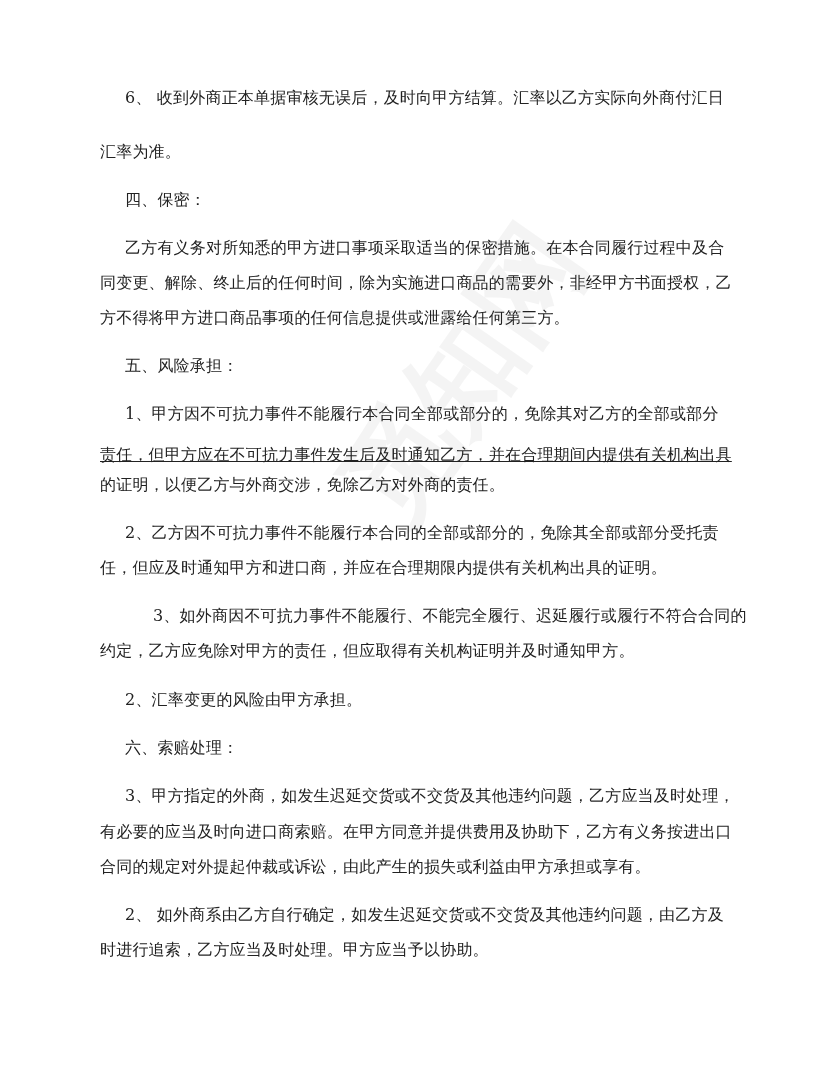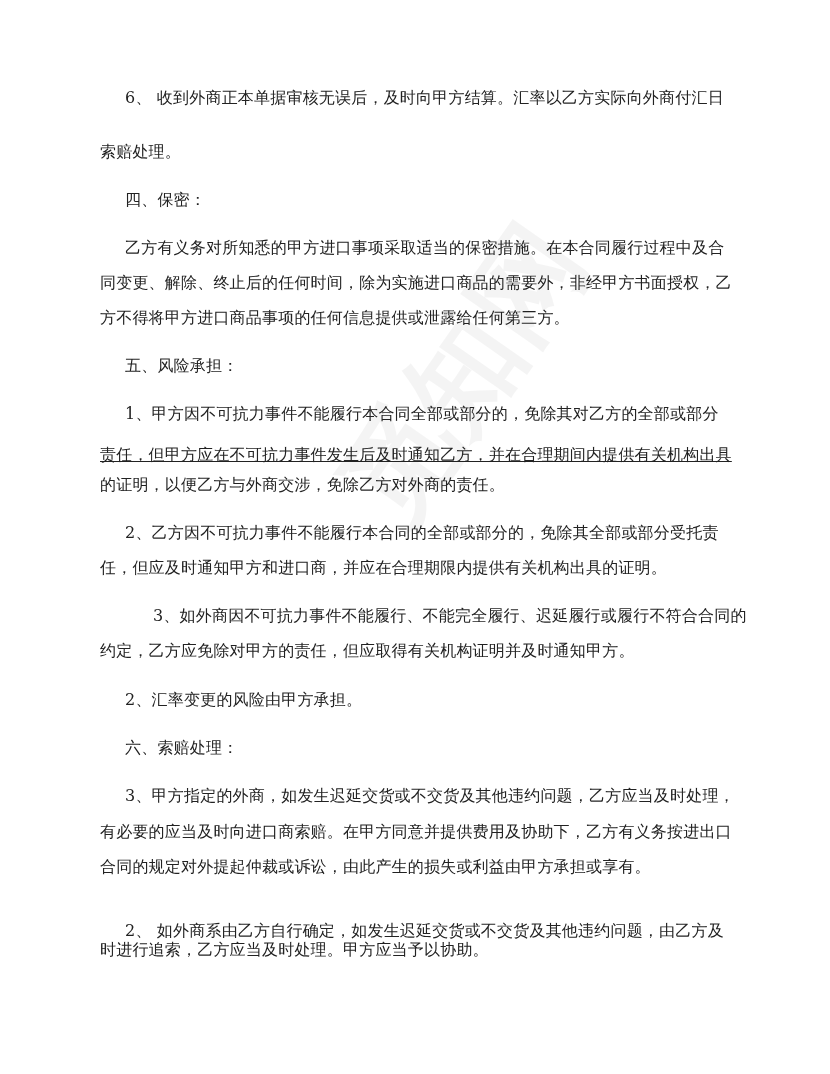--- a/index.html
+++ b/index.html
@@ -26,33 +26,33 @@
     pointer-events: none;
   }
 </style>
 </head>
 <body>
 
 <div class="watermark">觅知网</div>
 
 <div class="page">
   <div class="line indent" style="top: 88px;">6、 收到外商正本单据审核无误后，及时向甲方结算。汇率以乙方实际向外商付汇日</div>
-  <div class="line" style="top: 142px;">索赔处理。</div>
+  <div class="line" style="top: 142px;">汇率为准。</div>
   <div class="line indent" style="top: 190px;">四、保密：</div>
   <div class="line indent" style="top: 238px;">乙方有义务对所知悉的甲方进口事项采取适当的保密措施。在本合同履行过程中及合</div>
   <div class="line" style="top: 273px;">同变更、解除、终止后的任何时间，除为实施进口商品的需要外，非经甲方书面授权，乙</div>
   <div class="line" style="top: 308px;">方不得将甲方进口商品事项的任何信息提供或泄露给任何第三方。</div>
   <div class="line indent" style="top: 356px;">五、风险承担：</div>
   <div class="line indent" style="top: 404px;">1、甲方因不可抗力事件不能履行本合同全部或部分的，免除其对乙方的全部或部分</div>
   <div class="line" style="top: 445px; text-decoration: underline;">责任，但甲方应在不可抗力事件发生后及时通知乙方，并在合理期间内提供有关机构出具</div>
   <div class="line" style="top: 475px;">的证明，以便乙方与外商交涉，免除乙方对外商的责任。</div>
   <div class="line indent" style="top: 523px;">2、乙方因不可抗力事件不能履行本合同的全部或部分的，免除其全部或部分受托责</div>
   <div class="line" style="top: 558px;">任，但应及时通知甲方和进口商，并应在合理期限内提供有关机构出具的证明。</div>
   <div class="line indent" style="top: 606px; margin-left: 28px;">3、如外商因不可抗力事件不能履行、不能完全履行、迟延履行或履行不符合合同的</div>
   <div class="line" style="top: 641px;">约定，乙方应免除对甲方的责任，但应取得有关机构证明并及时通知甲方。</div>
   <div class="line indent" style="top: 690px;">2、汇率变更的风险由甲方承担。</div>
   <div class="line indent" style="top: 738px;">六、索赔处理：</div>
   <div class="line indent" style="top: 786px;">3、甲方指定的外商，如发生迟延交货或不交货及其他违约问题，乙方应当及时处理，</div>
   <div class="line" style="top: 822px;">有必要的应当及时向进口商索赔。在甲方同意并提供费用及协助下，乙方有义务按进出口</div>
   <div class="line" style="top: 857px;">合同的规定对外提起仲裁或诉讼，由此产生的损失或利益由甲方承担或享有。</div>
-  <div class="line indent" style="top: 905px; margin-top: 16px;">2、 如外商系由乙方自行确定，如发生迟延交货或不交货及其他违约问题，由乙方及</div>
+  <div class="line indent" style="top: 905px;">2、 如外商系由乙方自行确定，如发生迟延交货或不交货及其他违约问题，由乙方及</div>
   <div class="line" style="top: 940px;">时进行追索，乙方应当及时处理。甲方应当予以协助。</div>
 </div>
 
 </body></html>

